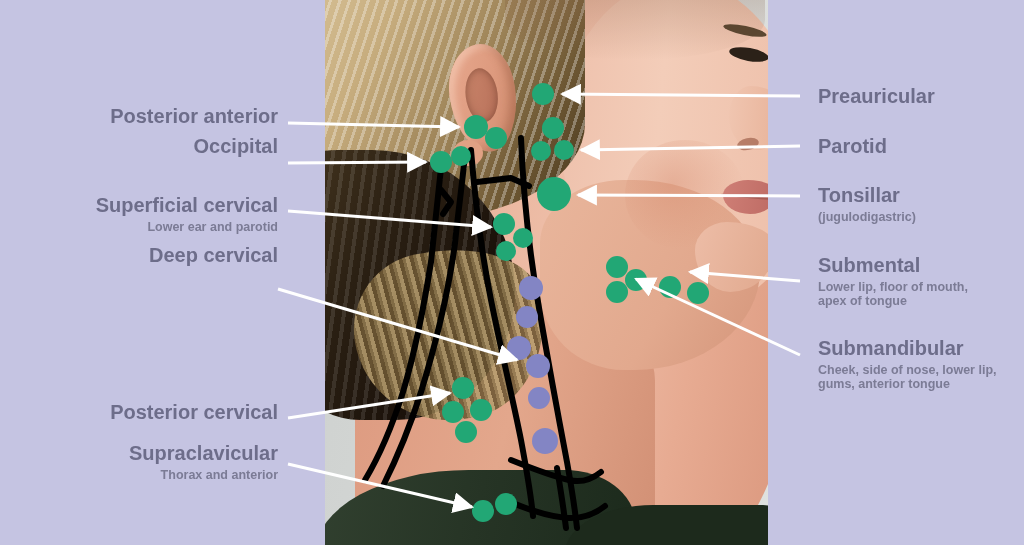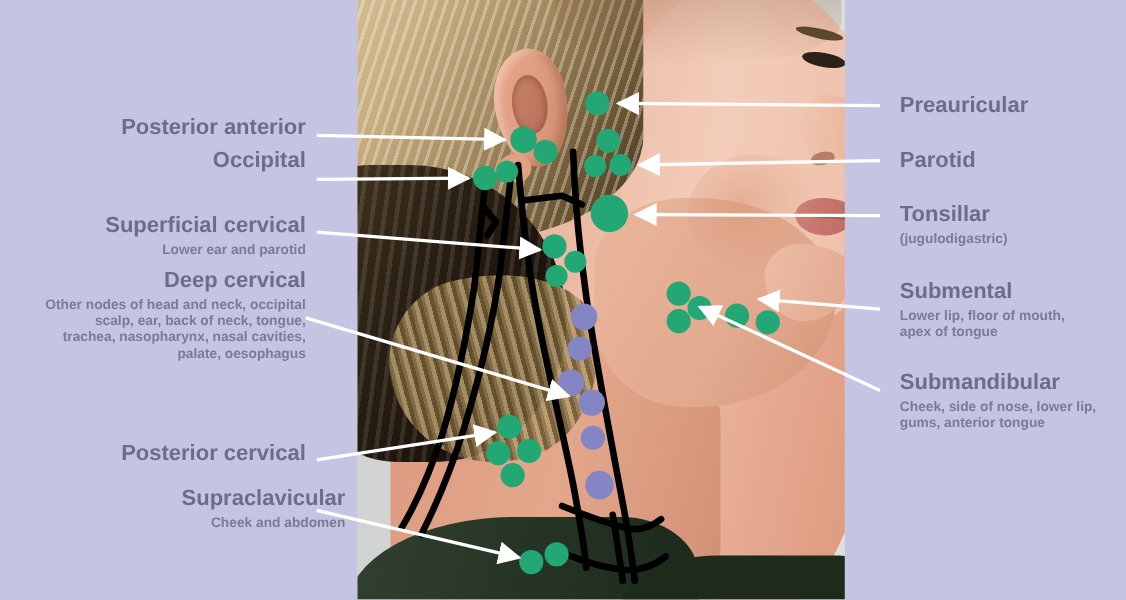--- a/index.html
+++ b/index.html
@@ -279,36 +279,30 @@
 
     <div class="label left" style="left:0;top:194px;width:278px;">
       <span class="ttl">Superficial cervical</span>
       <span class="sub">
         <span class="sub-line">Lower ear and parotid</span>
       </span>
     </div>
 
     <div class="label left" style="left:0;top:244px;width:278px;text-align:right;">
       <span class="ttl">Deep cervical</span>
-      <span class="sub">
-        <span class="sub-line">Other nodes of head and neck, occipital</span>
-        <span class="sub-line">scalp, ear, back of neck, tongue,</span>
-        <span class="sub-line">trachea, nasopharynx, nasal cavities,</span>
-        <span class="sub-line">palate, oesophagus</span>
-      </span>
     </div>
 
     <div class="label left" style="left:0;top:401px;width:278px;">
       <span class="ttl">Posterior cervical</span>
     </div>
 
-    <div class="label left" style="left:0;top:442px;width:278px;padding-left:36px;">
+    <div class="label left" style="left:0;top:442px;width:278px;">
       <span class="ttl">Supraclavicular</span>
       <span class="sub">
-        <span class="sub-line">Cheek and abdomen</span>
+        <span class="sub-line">Thorax and anterior</span>
       </span>
     </div>
 
     <div class="label right" style="left:818px;top:85px;width:206px;">
       <span class="ttl">Preauricular</span>
     </div>
 
     <div class="label right" style="left:818px;top:135px;width:206px;">
       <span class="ttl">Parotid</span>
     </div>

